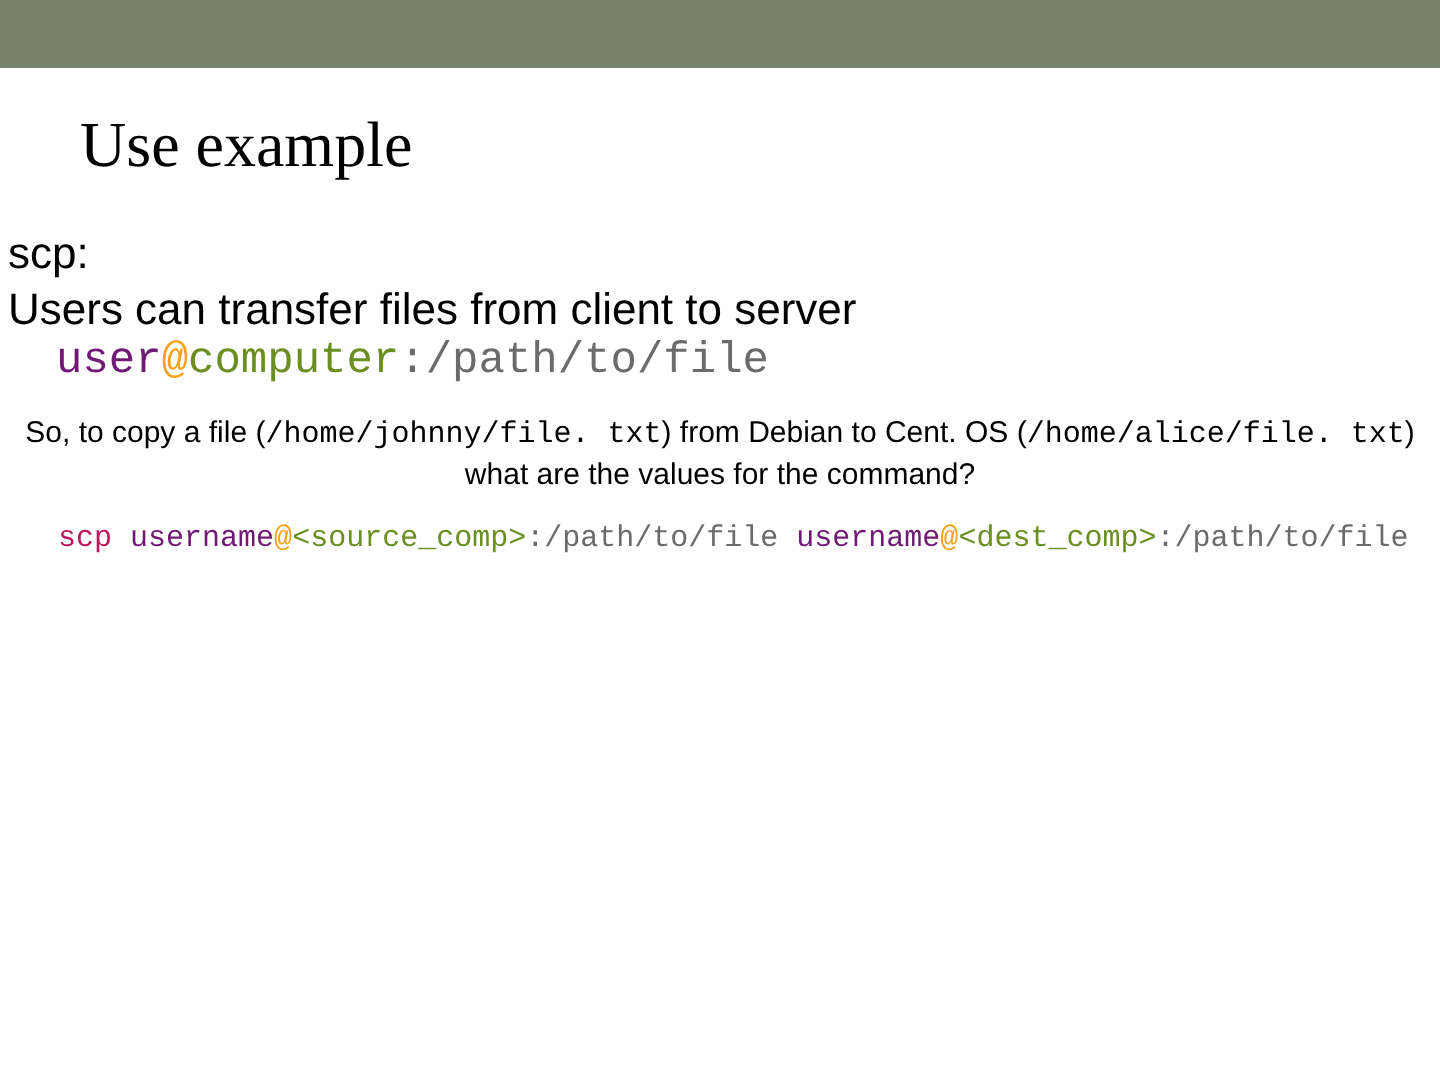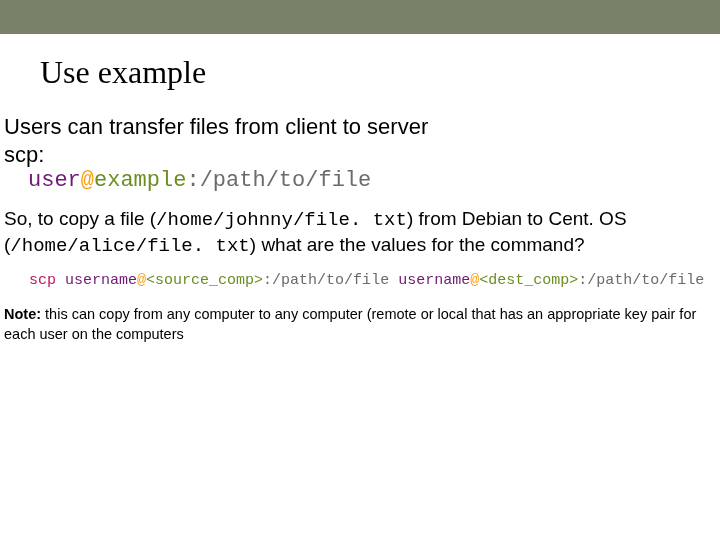--- a/index.html
+++ b/index.html
@@ -39,23 +39,24 @@
     font-family: "Courier New", Courier, monospace;
     font-size: 22px;
     margin: 0 0 14px 24px;
   }
   .scp-name { color: #be185d; margin-left: 25px; }
   .scp-user { color: #701a75; }
   .scp-at   { color: #f9a11b; }
   .scp-comp { color: #6b8e23; }
   .scp-path { color: #6b6b6b; }
   .p2 {
-    font-size: 19px;
+    font-size: 15px;
     line-height: 1.3;
     margin: 0 0 14px 0;
+    text-align: center;
   }
   .cmdline {
     font-family: "Courier New", Courier, monospace;
     font-size: 15px;
     margin: 0 0 16px 0;
     white-space: nowrap;
   }
   .note {
     font-size: 14.5px;
     line-height: 1.35;
@@ -64,32 +65,29 @@
 </style>
 </head>
 <body>
 
 <div class="topbar"></div>
 
 <h1 class="title">Use example</h1>
 
 <div class="body">
 
+  <p class="p1">scp:</p>
   <p class="p1">Users can transfer files from client to server</p>
-  <p class="p1">scp:</p>
 
   <p class="syntax-line">
-    <span class="scp-user">user</span><span class="scp-at">@</span><span class="scp-comp">example</span><span class="scp-path">:</span><span class="scp-path">/path/to/file</span>
+    <span class="scp-user">user</span><span class="scp-at">@</span><span class="scp-comp">computer</span><span class="scp-path">:</span><span class="scp-path">/path/to/file</span>
   </p>
 
   <p class="p2">
     <span>So, to copy a file (</span><span class="mono">/home/johnny/file. txt</span><span>) from Debian to Cent. OS (</span><span class="mono">/home/alice/file. txt</span><span>) what are the values for the command?</span>
   </p>
 
   <p class="cmdline">
     <span class="scp-name">scp</span> <span class="scp-user">username</span><span class="scp-at">@</span><span class="scp-comp">&lt;source_comp&gt;</span><span class="scp-path">:</span><span class="scp-path">/path/to/file</span> <span class="scp-user">username</span><span class="scp-at">@</span><span class="scp-comp">&lt;dest_comp&gt;</span><span class="scp-path">:</span><span class="scp-path">/path/to/file</span>
   </p>
 
-  <p class="note">
-    <b>Note:</b><span> this can copy from any computer to any computer (remote or local that has an appropriate key pair for each user on the computers</span>
-  </p>
 
 </div>
 
 </body></html>

